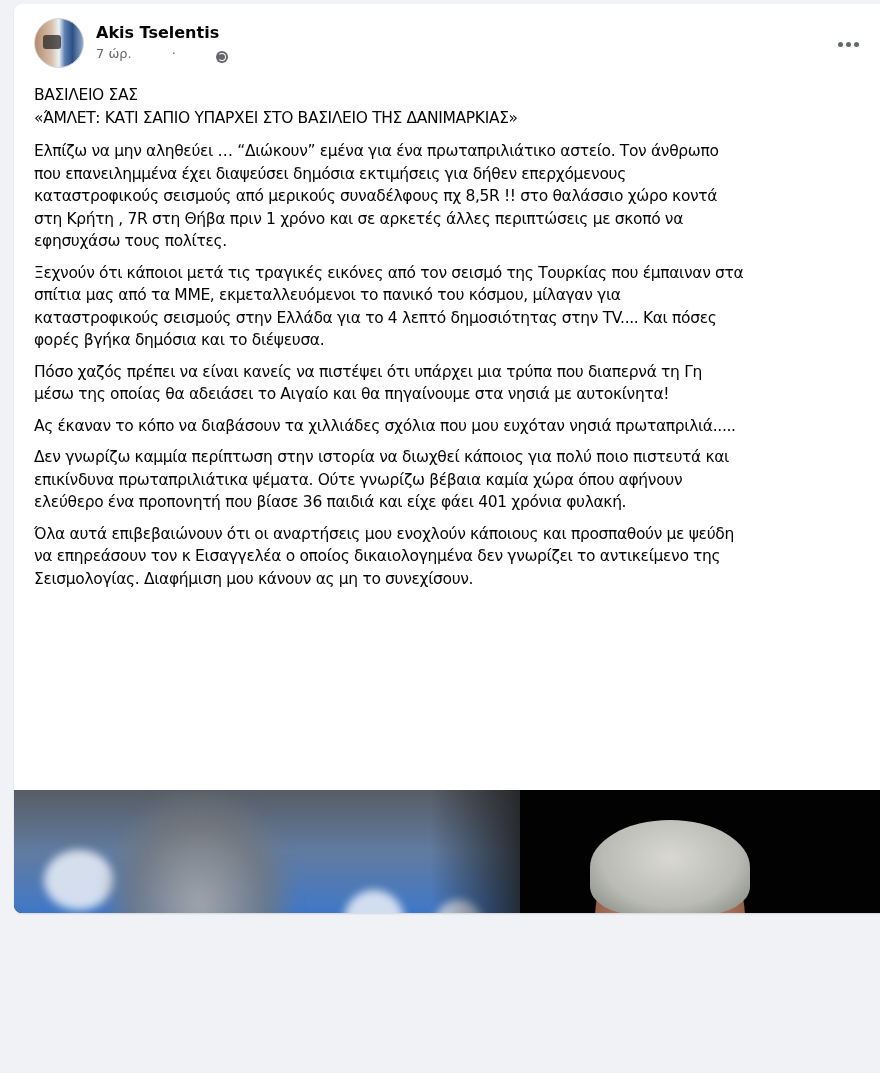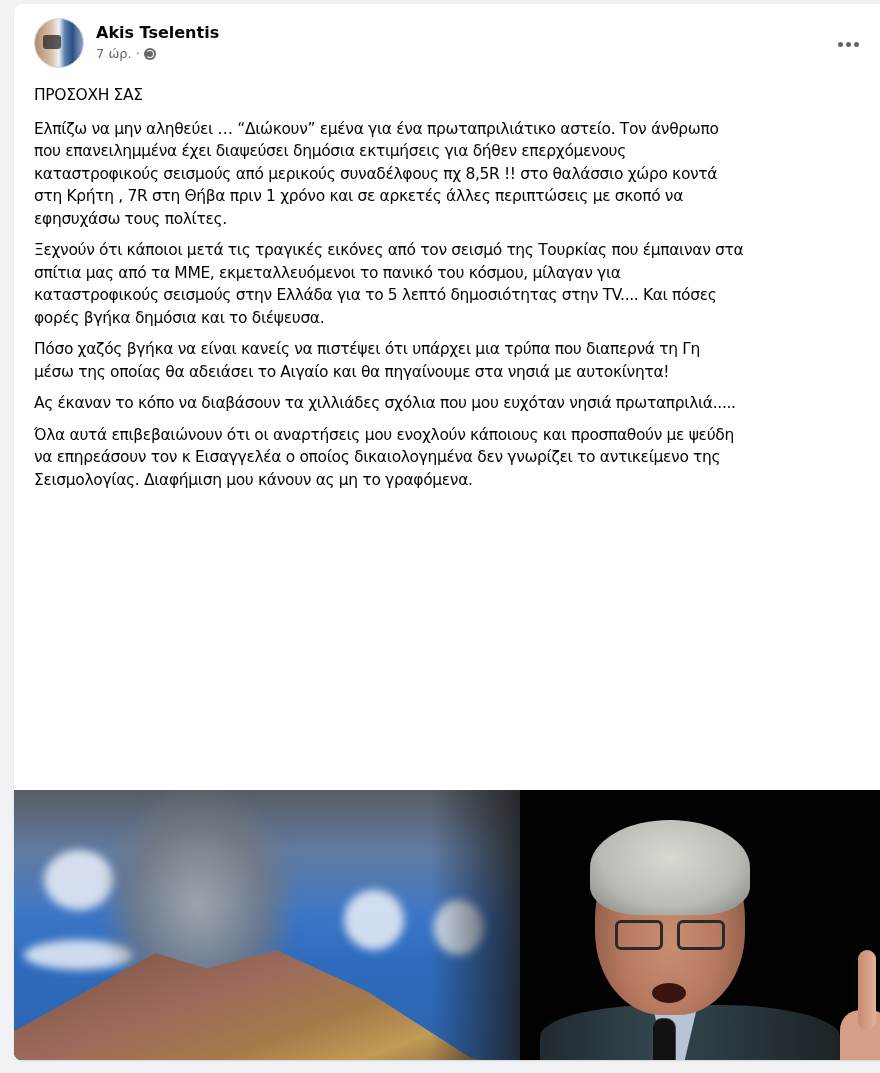--- a/index.html
+++ b/index.html
@@ -3,38 +3,38 @@
 <meta charset="utf-8">
 <style>
   html, body { margin: 0; padding: 0; }
   body {
     width: 880px; height: 1073px; overflow: hidden;
     background: #f0f2f5;
     font-family: "DejaVu Sans", "Liberation Sans", sans-serif;
     color: #050505;
   }
   .card {
-    position: absolute; left: 14px; top: 4px; width: 866px; height: 1056px;
+    position: absolute; left: 14px; top: 4px; width: 866px; height: 909px;
     background: #ffffff; border-radius: 8px 0 0 8px;
     box-shadow: 0 1px 2px rgba(0,0,0,0.12);
     overflow: hidden;
   }
   .header { position: absolute; left: 20px; top: 14px; height: 50px; display: flex; align-items: center; }
   .avatar {
     width: 48px; height: 48px; border-radius: 50%; overflow: hidden; position: relative;
     background: linear-gradient(90deg, #b58a6e 0%, #d7c1ae 35%, #eef1f4 50%, #5b7fb0 62%, #2c4f86 78%, #8fa8c8 100%);
     border: 1px solid #d0d4da;
   }
   .avatar::after {
     content: ""; position: absolute; left: 8px; top: 16px; width: 18px; height: 14px;
     background: #1c1c1c; border-radius: 3px; opacity: 0.7;
   }
   .meta { margin-left: 12px; display: flex; flex-direction: column; }
   .author { font-weight: bold; font-size: 16px; color: #050505; line-height: 20px; }
-  .sub { display: flex; align-items: center; font-size: 13px; color: #65676b; line-height: 18px; margin-top: 2px; }
+  .sub { display: flex; align-items: flex-end; font-size: 13px; color: #65676b; line-height: 18px; margin-top: 2px; gap: 36px; }
   .dot { margin: 0 4px; }
   .globe {
     display: inline-block; width: 12px; height: 12px; border-radius: 50%;
     background: #65676b; position: relative;
   }
   .globe::before {
     content: ""; position: absolute; left: 2px; top: 2px; width: 8px; height: 8px; border-radius: 50%;
     border: 1px solid #fff; box-sizing: border-box; border-left-color: transparent;
   }
   .more-btn {
@@ -132,36 +132,39 @@
     </div>
   </div>
 
   <div class="more-btn">
     <span></span>
     <span></span>
     <span></span>
   </div>
 
   <div class="body-text">
-    <p class="title"><span>ΠΡΟΣΟΧΗ ΣΑΣ</span><br></p>
+    <p class="title"><span>ΒΑΣΙΛΕΙΟ ΣΑΣ</span><br><span>«ΆΜΛΕΤ: ΚΑΤΙ ΣΑΠΙΟ ΥΠΑΡΧΕΙ ΣΤΟ ΒΑΣΙΛΕΙΟ ΤΗΣ ΔΑΝΙΜΑΡΚΙΑΣ»</span></p>
     <p>Ελπίζω να μην αληθεύει … “Διώκουν” εμένα για ένα πρωταπριλιάτικο αστείο. Τον άνθρωπο
 που επανειλημμένα έχει διαψεύσει δημόσια εκτιμήσεις για δήθεν επερχόμενους
 καταστροφικούς σεισμούς από μερικούς συναδέλφους πχ 8,5R !!  στο θαλάσσιο χώρο κοντά
 στη Κρήτη , 7R στη Θήβα πριν 1 χρόνο και σε αρκετές άλλες περιπτώσεις με σκοπό να
 εφησυχάσω  τους πολίτες.</p>
     <p>Ξεχνούν ότι κάποιοι μετά τις τραγικές εικόνες από τον σεισμό της Τουρκίας που έμπαιναν στα
 σπίτια μας από τα ΜΜΕ, εκμεταλλευόμενοι το πανικό του κόσμου,  μίλαγαν για
-καταστροφικούς σεισμούς στην Ελλάδα για το 5 λεπτό δημοσιότητας στην TV.... Και πόσες
+καταστροφικούς σεισμούς στην Ελλάδα για το 4 λεπτό δημοσιότητας στην TV.... Και πόσες
 φορές βγήκα δημόσια και το διέψευσα.</p>
-    <p>Πόσο χαζός βγήκα να είναι κανείς να πιστέψει ότι υπάρχει μια τρύπα που διαπερνά τη Γη
+    <p>Πόσο χαζός πρέπει να είναι κανείς να πιστέψει ότι υπάρχει μια τρύπα που διαπερνά τη Γη
 μέσω της οποίας θα αδειάσει το Αιγαίο και θα πηγαίνουμε στα νησιά με αυτοκίνητα!</p>
     <p>Ας έκαναν το κόπο να διαβάσουν τα χιλλιάδες σχόλια που μου ευχόταν νησιά πρωταπριλιά.....</p>
+    <p>Δεν γνωρίζω καμμία περίπτωση στην ιστορία να διωχθεί κάποιος για πολύ ποιο πιστευτά και
+επικίνδυνα πρωταπριλιάτικα ψέματα. Ούτε γνωρίζω βέβαια καμία χώρα όπου αφήνουν
+ελεύθερο ένα προπονητή που βίασε 36 παιδιά και είχε φάει 401 χρόνια φυλακή.</p>
     <p>Όλα αυτά επιβεβαιώνουν ότι οι αναρτήσεις μου ενοχλούν κάποιους και προσπαθούν με ψεύδη
 να επηρεάσουν τον κ Εισαγγελέα ο οποίος δικαιολογημένα δεν γνωρίζει το αντικείμενο της
-Σεισμολογίας. Διαφήμιση μου κάνουν ας μη το γραφόμενα.</p>
+Σεισμολογίας. Διαφήμιση μου κάνουν ας μη το συνεχίσουν.</p>
   </div>
 
   <div class="photo">
     <div class="volcano">
       <div class="cloud" style="left:30px;top:60px;width:70px;height:60px;"></div>
       <div class="cloud" style="left:330px;top:100px;width:60px;height:60px;"></div>
       <div class="cloud" style="left:420px;top:110px;width:50px;height:55px;"></div>
       <div class="cloud" style="left:10px;top:150px;width:110px;height:30px;"></div>
       <div class="smoke"></div>
       <div class="mountain-body"></div>

